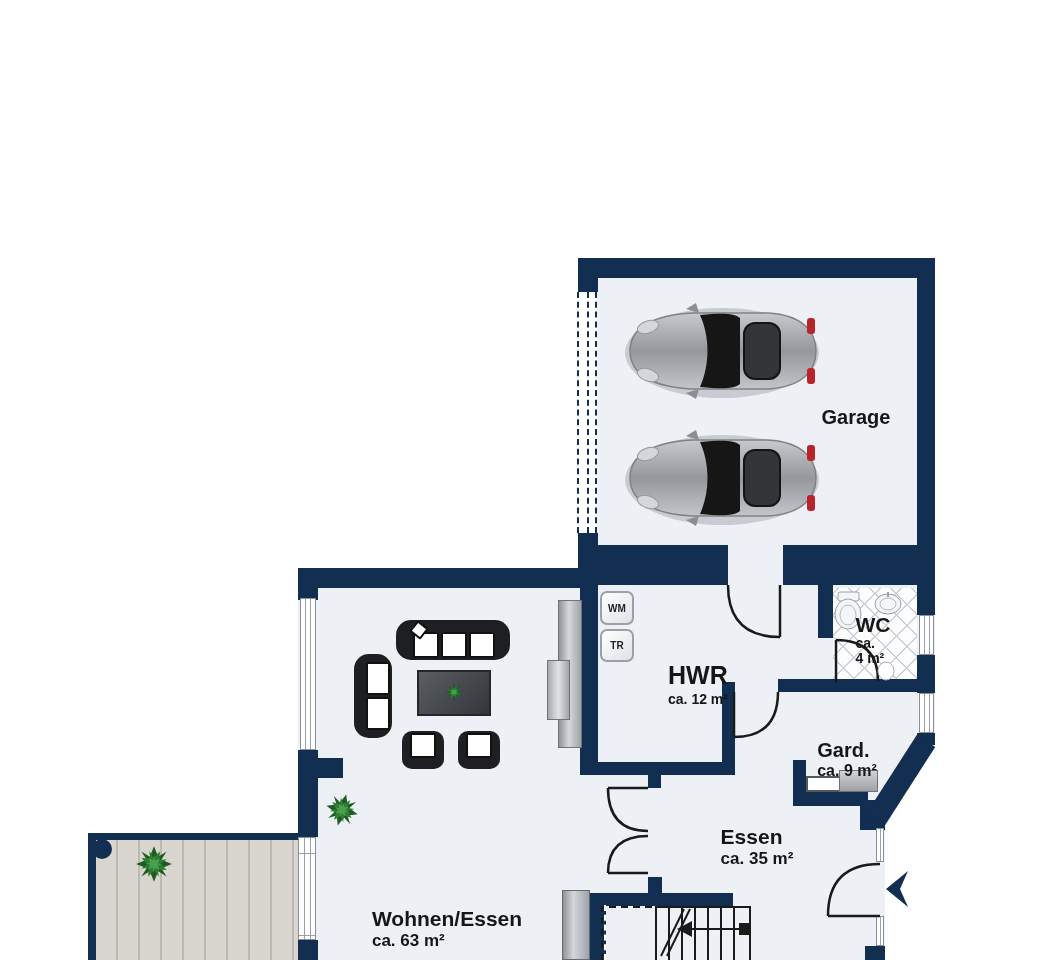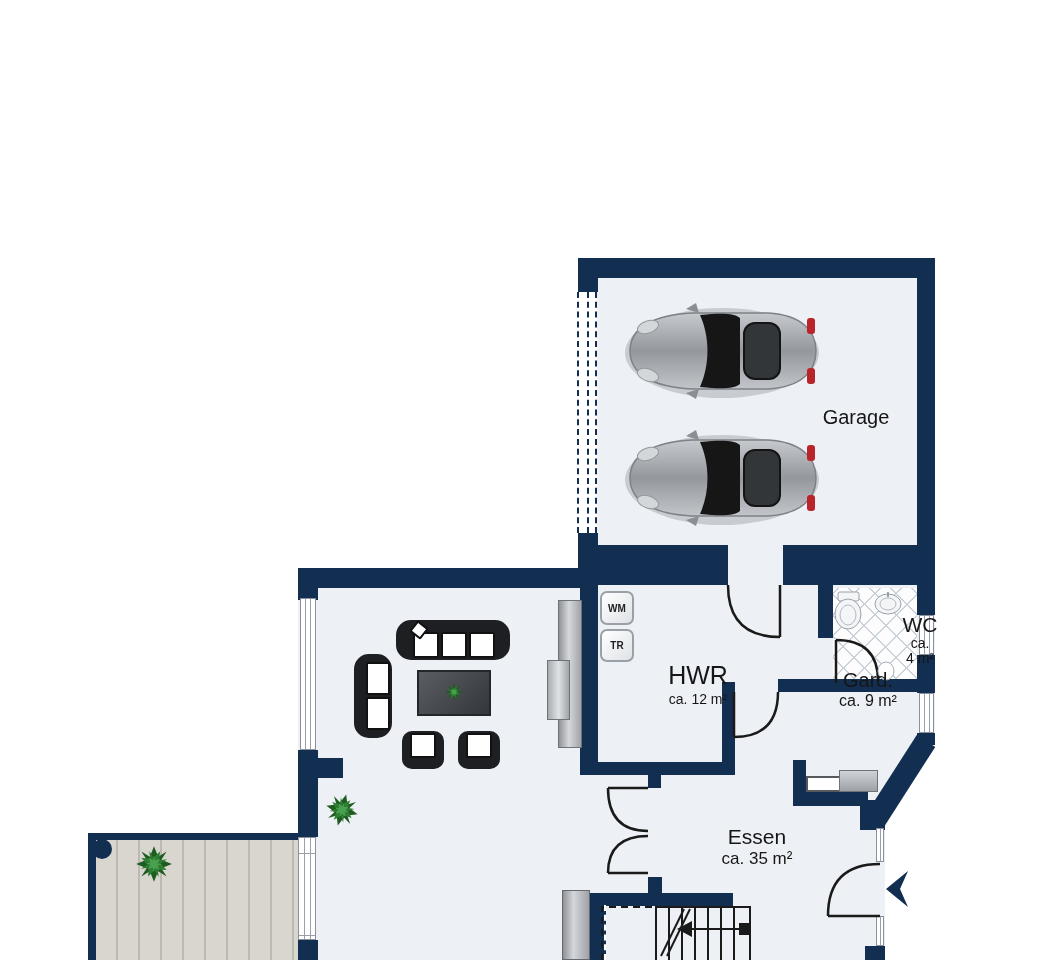--- a/index.html
+++ b/index.html
@@ -11,22 +11,22 @@
   #canvas{
     position:relative;width:1060px;height:960px;background:#ffffff;overflow:hidden;
     font-family:"Liberation Sans", sans-serif;
   }
   .floor{position:absolute;background:var(--floor);z-index:1;}
   .w{position:absolute;background:var(--wall);z-index:3;}
   .win{position:absolute;background:#ffffff;border:1px solid #8a909b;z-index:4;box-sizing:border-box;}
   .win .vln{position:absolute;top:0;bottom:0;width:1px;background:#9aa0ab;}
   .win .hln{position:absolute;left:0;right:0;height:1px;background:#9aa0ab;}
   #svgov{position:absolute;left:0;top:0;z-index:5;pointer-events:none;}
-  .lbl{position:absolute;z-index:6;color:var(--ink);font-weight:normal;white-space:nowrap;
-       transform:translateX(-50%);text-align:center;line-height:1.05;}
+  .lbl{position:absolute;z-index:6;color:var(--ink);font-weight:bold;white-space:nowrap;
+       transform:translateX(-50%);line-height:1.05;}
   .furn{position:absolute;z-index:4;box-sizing:border-box;}
   .sofa{background:#1d1f22;border-radius:15px;}
   .cush{position:absolute;background:#ffffff;border:2px solid #111;box-sizing:border-box;border-radius:2px;}
   .appl{position:absolute;z-index:4;background:linear-gradient(135deg,#ffffff,#dfe2e6);
         border:2px solid #9aa0a8;border-radius:7px;box-sizing:border-box;
         display:flex;align-items:center;justify-content:center;
         font-weight:bold;font-size:10px;color:#222;}
   .tiles{position:absolute;z-index:2;background-color:#fdfdfe;
     background-image:
       repeating-linear-gradient(45deg, #ccd2da 0, #ccd2da 1.5px, transparent 1.5px, transparent 15px),
@@ -250,30 +250,34 @@
 
   <div class="lbl" style="left:856px;top:407px;font-size:20px;">
     <span>Garage</span>
   </div>
 
   <div class="lbl" style="left:698px;top:662px;font-size:25px;">
     <div>HWR</div>
     <div style="font-size:14px;margin-top:4px;">ca. 12 m²</div>
   </div>
 
-  <div class="lbl" style="left:920px;top:614px;font-size:21px;">
+  <div class="lbl" style="left:873px;top:614px;font-size:21px;">
     <div>WC</div>
     <div style="font-size:14px;">ca.</div>
     <div style="font-size:14px;">4 m²</div>
   </div>
 
-  <div class="lbl" style="left:847px;top:670px;font-size:20px;margin-left:21px;">
+  <div class="lbl" style="left:847px;top:740px;font-size:20px;">
     <div>Gard.</div>
     <div style="font-size:16px;margin-top:2px;">ca. 9 m²</div>
   </div>
 
   <div class="lbl" style="left:757px;top:826px;font-size:21px;">
     <div>Essen</div>
     <div style="font-size:17px;margin-top:2px;">ca. 35 m²</div>
   </div>
 
+  <div class="lbl" style="left:447px;top:908px;font-size:21px;">
+    <div>Wohnen/Essen</div>
+    <div style="font-size:17px;margin-top:2px;">ca. 63 m²</div>
+  </div>
 
 </div>
 
 </body></html>

